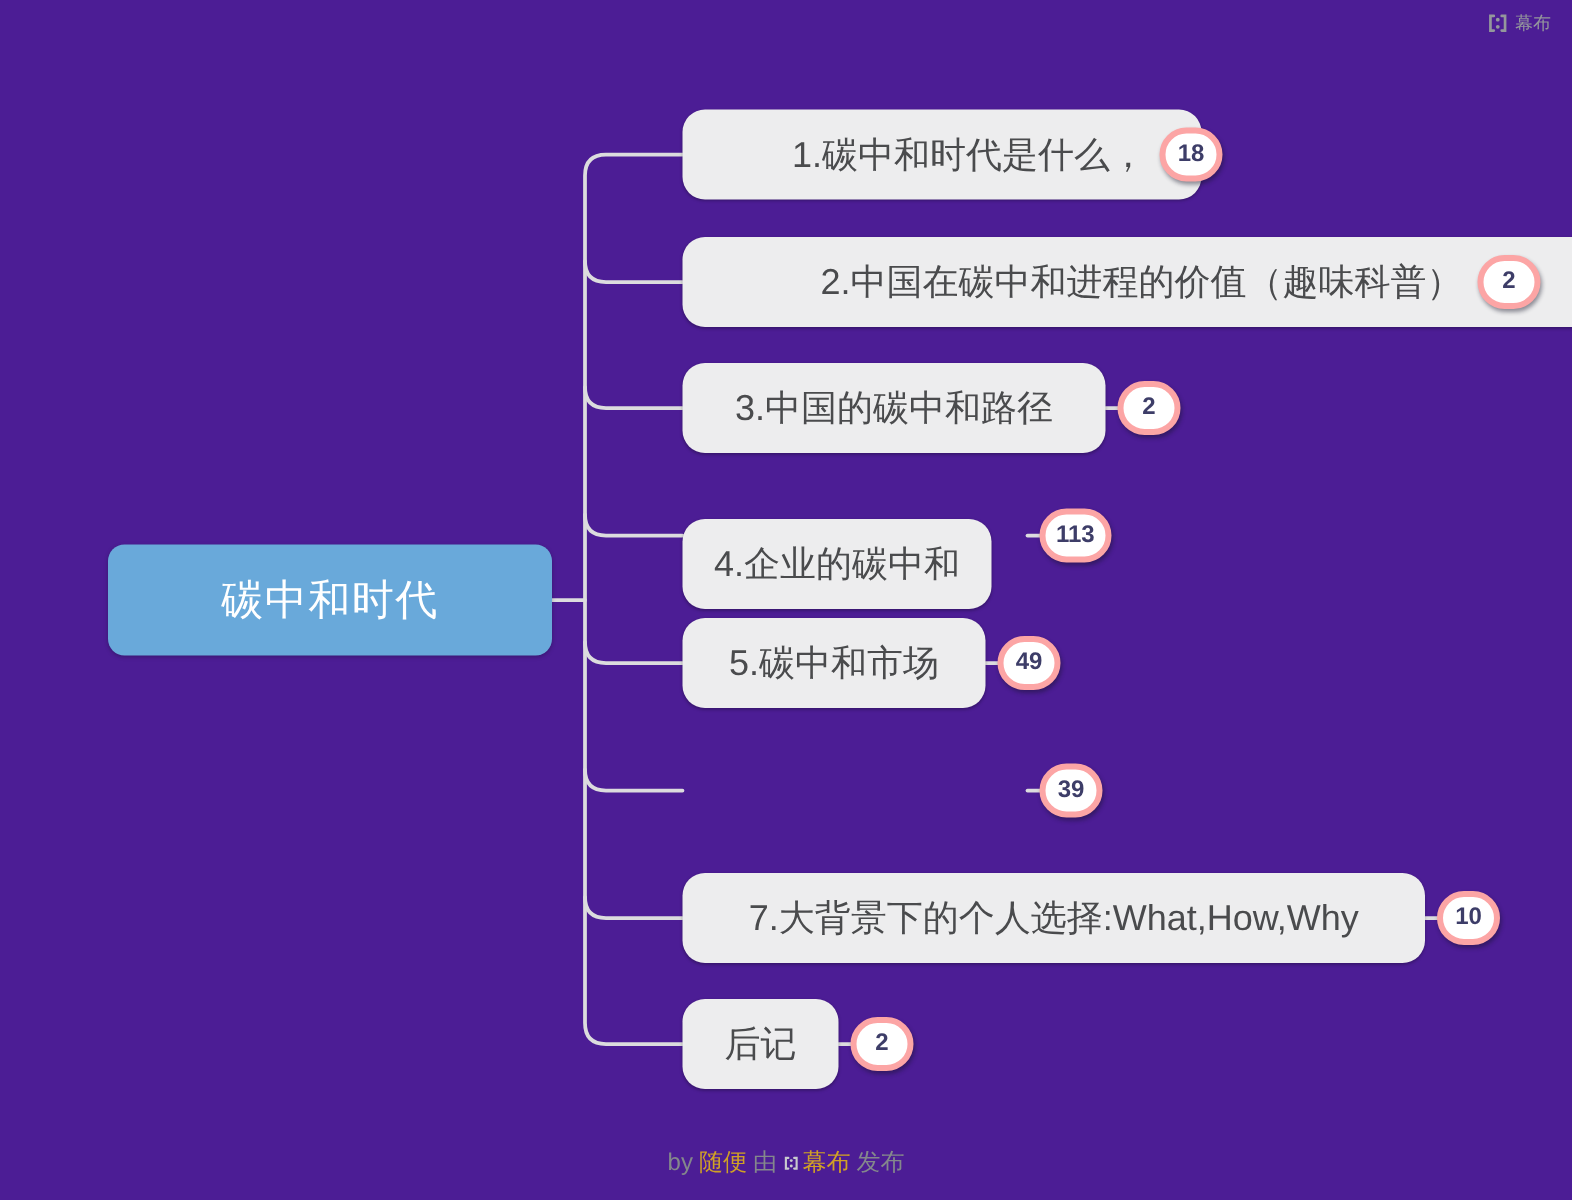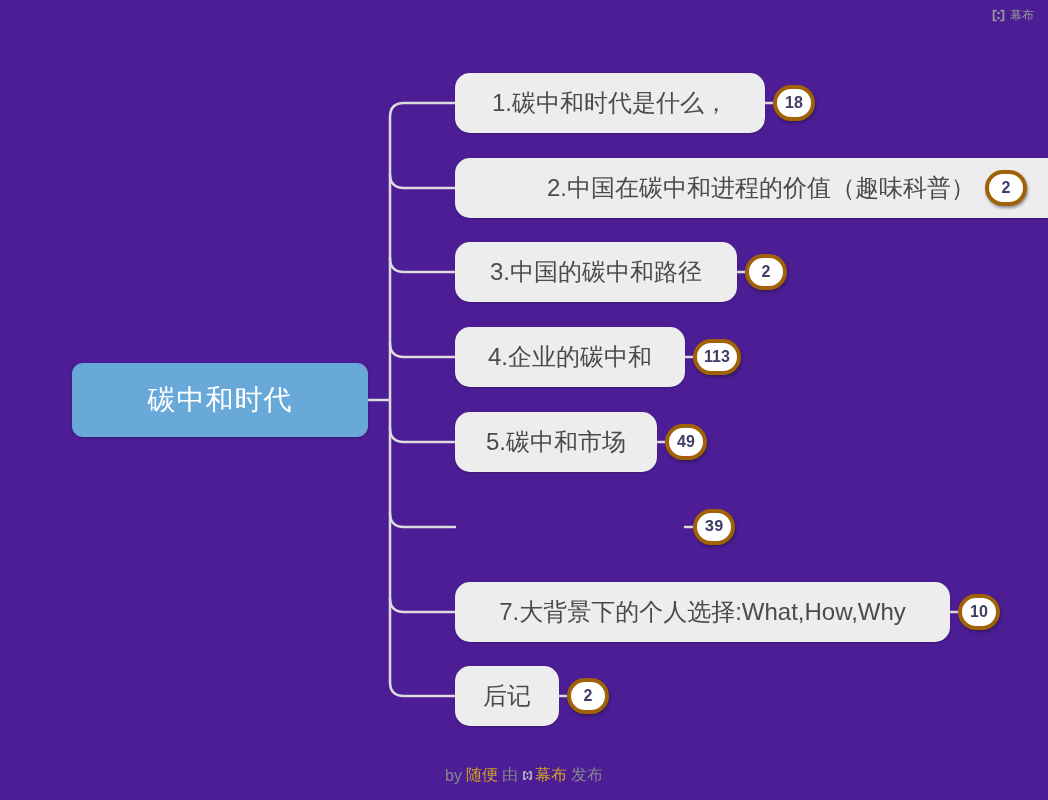--- a/index.html
+++ b/index.html
@@ -26,21 +26,21 @@
     position:absolute;height:60px;background:#ededee;border-radius:15px;
     display:flex;align-items:center;justify-content:center;
     box-shadow:0 1px 2px rgba(0,0,0,0.25);
     cursor:pointer;
   }
   .child-node span{color:#4a4b4d;font-size:24px;white-space:nowrap;}
 
   
   .badge{
     position:absolute;height:28px;min-width:20px;padding:0 7px;
-    background:#ffffff;border:4px solid #a16207;border-radius:999px;
+    background:#ffffff;border:4px solid #fca5a5;border-radius:999px;
     display:flex;align-items:center;justify-content:center;
     box-shadow:1px 2px 3px rgba(20,20,40,0.45);
     cursor:pointer;
   }
   .badge span{color:#3d3d68;font-size:16px;font-weight:bold;line-height:1;}
 
   
   .brand{
     position:absolute;right:14px;top:7px;display:flex;align-items:center;gap:4px;
     color:#94979c;font-size:12px;cursor:pointer;
@@ -105,51 +105,51 @@
       <svg width="11" height="11" viewBox="0 0 20 20">
         <path d="M6.5 3.5 H3.5 V16.5 H6.5" stroke="#c9cbce" stroke-width="2.6" fill="none" stroke-linecap="round"></path>
         <path d="M13.5 3.5 H16.5 V16.5 H13.5" stroke="#c9cbce" stroke-width="2.6" fill="none" stroke-linecap="round"></path>
         <circle cx="10" cy="6.8" r="1.8" fill="#c9cbce"></circle>
         <circle cx="10" cy="13.2" r="1.8" fill="#c9cbce"></circle>
       </svg>
       <span>幕布</span>
     </a>
     <span>发布</span>
   </div>
-<div class="child-node" style="left: 455px; top: 73px; width: 310px;">
+<div class="child-node" style="left: 455px; top: 73px; width: 310px; padding-left: 36px;">
       <span>1.碳中和时代是什么，</span>
     </div>
     <div class="badge" style="left: 773px; top: 85px;">
       <span>18</span>
     </div>
     <div class="child-node" style="left: 455px; top: 158px; width: 612px;">
       <span>2.中国在碳中和进程的价值（趣味科普）</span>
     </div>
     <div class="badge" style="left: 985px; top: 170px;">
       <span>2</span>
     </div>
     <div class="child-node" style="left: 455px; top: 242px; width: 282px;">
       <span>3.中国的碳中和路径</span>
     </div>
     <div class="badge" style="left: 745px; top: 254px;">
       <span>2</span>
     </div>
-    <div class="child-node" style="left: 455px; top: 327px; width: 230px;">
+    <div class="child-node" style="left: 455px; top: 346px; width: 206px;">
       <span>4.企业的碳中和</span>
     </div>
     <div class="badge" style="left: 693px; top: 339px; justify-content: flex-end;">
       <span>113</span>
     </div>
     <div class="child-node" style="left: 455px; top: 412px; width: 202px;">
       <span>5.碳中和市场</span>
     </div>
     <div class="badge" style="left: 665px; top: 424px;">
       <span>49</span>
     </div>
-    <div class="badge" style="left: 693px; top: 509px; font-family: Liberation Mono, monospace;">
+    <div class="badge" style="left: 693px; top: 509px;">
       <span>39</span>
     </div>
     <div class="child-node" style="left: 455px; top: 582px; width: 495px;">
       <span>7.大背景下的个人选择:What,How,Why</span>
     </div>
     <div class="badge" style="left: 958px; top: 594px;">
       <span>10</span>
     </div>
     <div class="child-node" style="left: 455px; top: 666px; width: 104px;">
       <span>后记</span>

